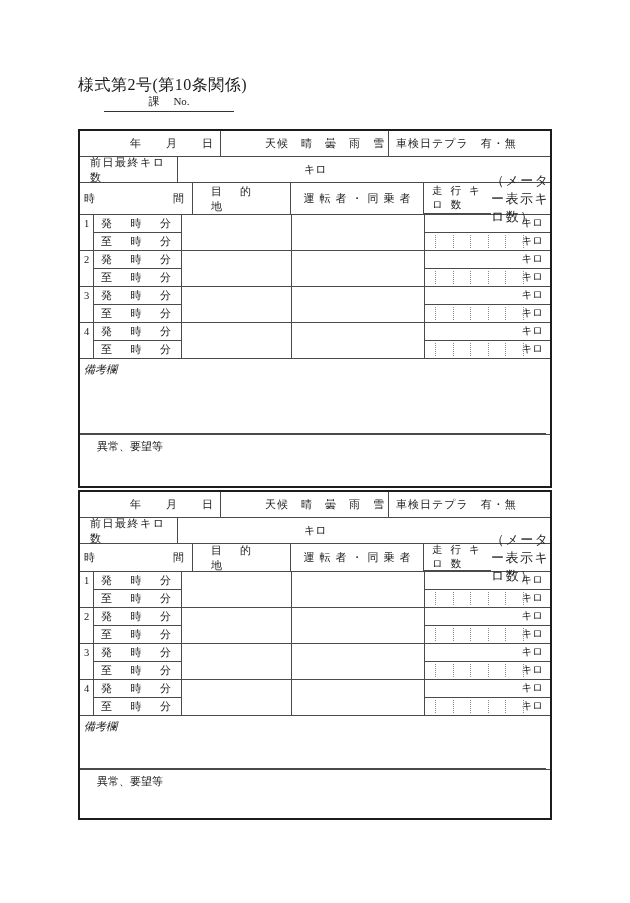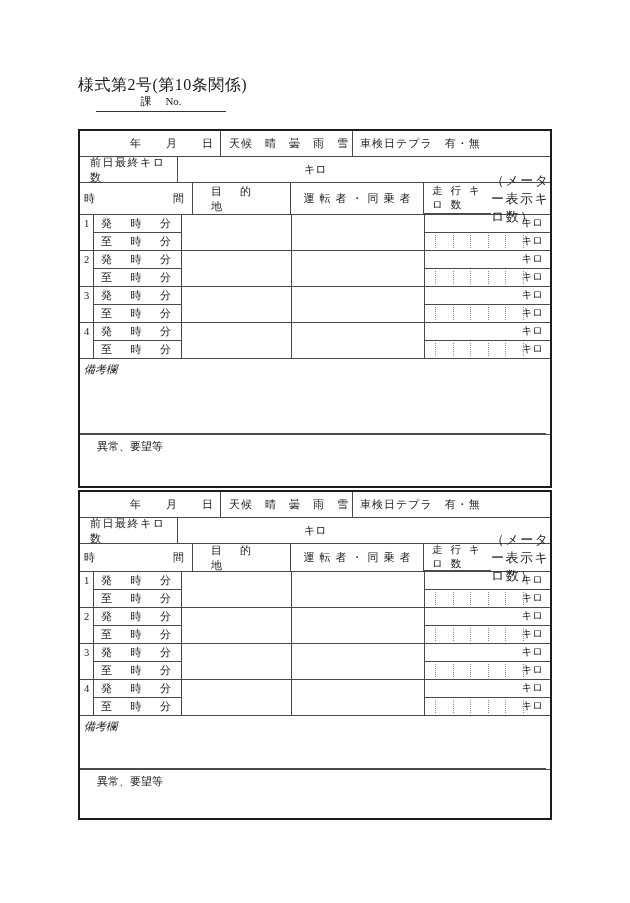--- a/index.html
+++ b/index.html
@@ -3,42 +3,42 @@
 <meta charset="utf-8">
 <style>
   html,body { margin:0; padding:0; background:#fff; }
   .page {
     position:relative; width:630px; height:903px; background:#ffffff;
     font-family:"Liberation Serif","DejaVu Serif",serif; color:#1a1a1a;
     overflow:hidden;
   }
   .form-number { position:absolute; left:78px; top:75px; font-size:16px; letter-spacing:0.5px; }
   .dept-line {
-    position:absolute; left:96px; top:94px; width:130px; height:17px;
+    position:absolute; left:104px; top:94px; width:130px; height:17px;
     border-bottom:1px solid #333; font-size:11px; text-align:center;
   }
   .dept-line .gap { display:inline-block; width:14px; }
 
   .sheet {
     position:absolute; left:78px; width:474px; border:2px solid #1c1c1c;
     box-sizing:border-box; display:flex; flex-direction:column; font-size:11px;
   }
   #sheet1 { top:129px; height:359px; }
   #sheet2 { top:490px; height:330px; }
 
   .r { display:flex; border-bottom:1px solid #4a4a4a; box-sizing:border-box; flex:0 0 auto; }
   .cell { box-sizing:border-box; display:flex; align-items:center; }
   .br { border-right:1px solid #4a4a4a; }
 
   .title-row { height:22px; justify-content:center; align-items:center; }
   .title-row .t { font-size:12.5px; letter-spacing:27px; padding-left:27px; }
 
   .date-row { height:26px;padding-left:28px; }
   .date-cell { width:113px; justify-content:flex-end; letter-spacing:7px; padding-right:0; }
-  .weather-cell { width:132px; padding-left:8px; letter-spacing:1px; }
+  .weather-cell { width:132px; padding-left:8px; letter-spacing:1px;margin-left:36px; }
   .inspection-cell { flex:1; padding-left:7px; letter-spacing:1px; }
 
   .prev-row { height:26px; }
   .prev-label-cell { width:98px; padding-left:10px; letter-spacing:1.5px; }
   .prev-value-cell { flex:1; padding-left:126px; }
 
   .header-row { height:32px; }
   #sheet2 .header-row { height:28px; }
   .th-time { width:113px; justify-content:space-between; padding:0 8px 0 4px; }
   .th-dest { width:98px; justify-content:center; letter-spacing:18px; padding-left:18px; }

